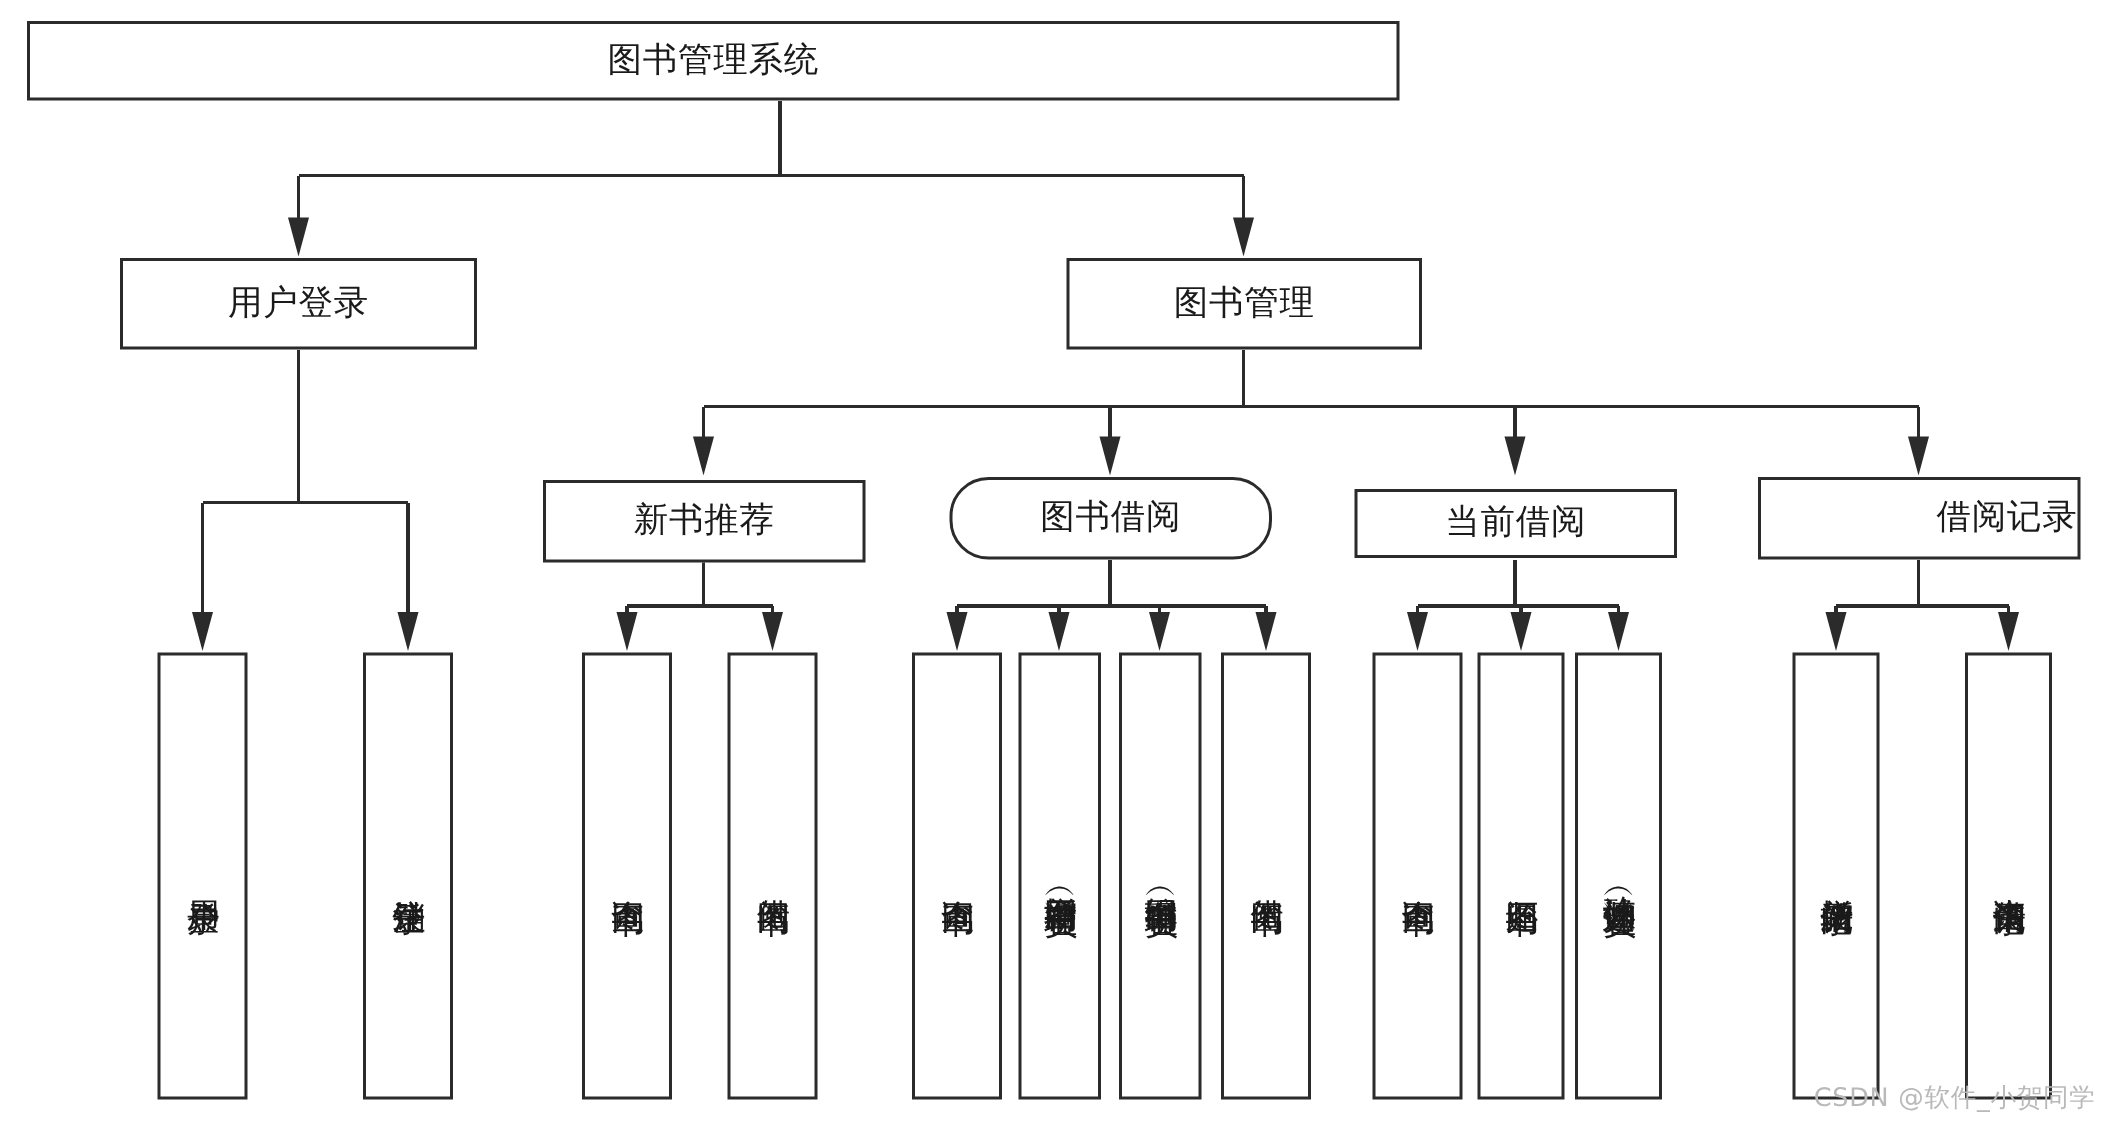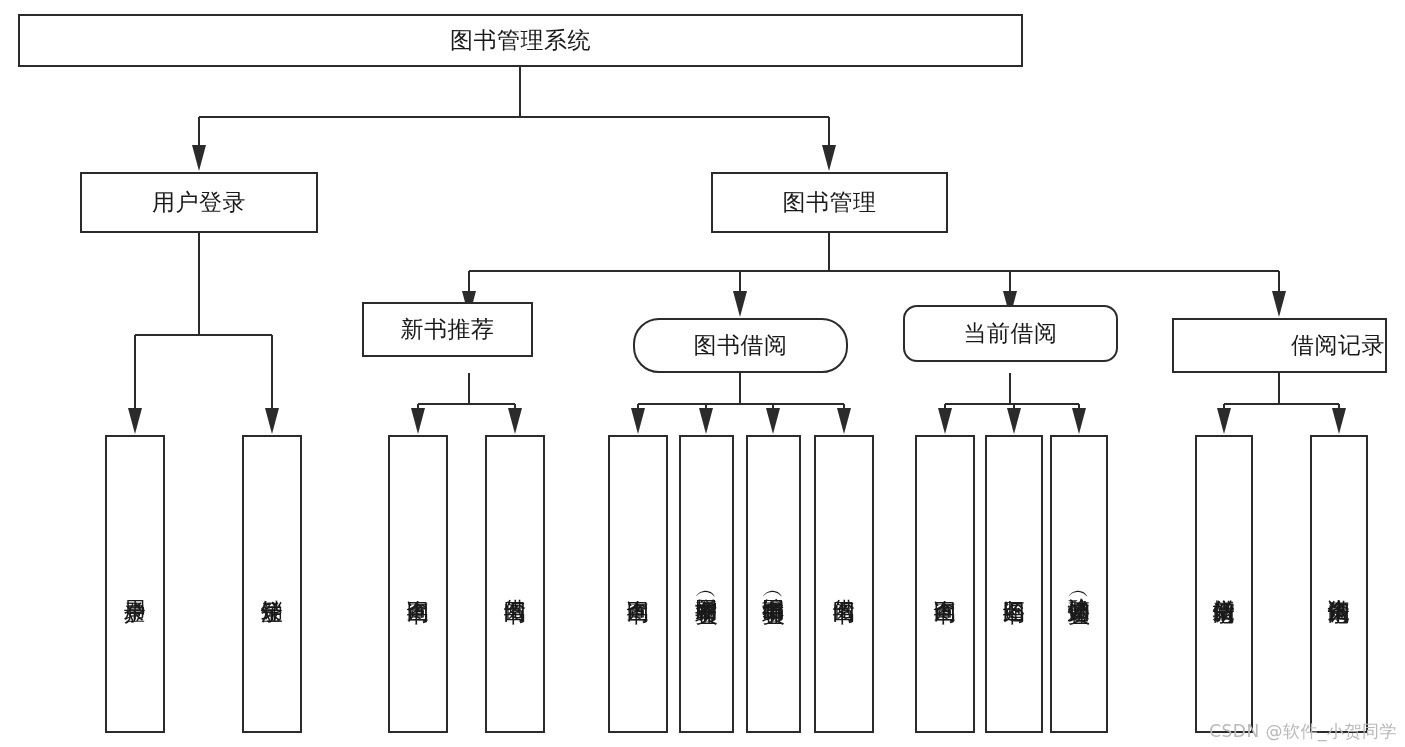--- a/index.html
+++ b/index.html
@@ -124,36 +124,36 @@
       <polygon points="1072,408 1086,408 1079,434" fill="#2b2b2b"></polygon>
       <line x1="1279" y1="373" x2="1279" y2="404" stroke="#2b2b2b" stroke-width="2.6" shape-rendering="crispEdges"></line>
       <line x1="1224" y1="404" x2="1339" y2="404" stroke="#2b2b2b" stroke-width="2.6" shape-rendering="crispEdges"></line>
       <line x1="1224" y1="404" x2="1224" y2="410" stroke="#2b2b2b" stroke-width="2.6" shape-rendering="crispEdges"></line>
       <polygon points="1217,408 1231,408 1224,434" fill="#2b2b2b"></polygon>
       <line x1="1339" y1="404" x2="1339" y2="410" stroke="#2b2b2b" stroke-width="2.6" shape-rendering="crispEdges"></line>
       <polygon points="1332,408 1346,408 1339,434" fill="#2b2b2b"></polygon>
     </svg>
 
   <div id="node-layer">
-      <div class="node-box" style="left: 18px; top: 14px; width: 1005px; height: 53px;">
+      <div class="node-box" style="left: 18px; top: 14px; width: 915px; height: 53px;">
         <span class="node-label-h">图书管理系统</span>
       </div>
       <div class="node-box" style="left: 80px; top: 172px; width: 238px; height: 61px;">
         <span class="node-label-h">用户登录</span>
       </div>
       <div class="node-box" style="left: 711px; top: 172px; width: 237px; height: 61px; justify-content: center;">
         <span class="node-label-h">图书管理</span>
       </div>
-      <div class="node-box" style="left: 362px; top: 302px; width: 171px; height: 55px;">
+      <div class="node-box" style="left: 362px; top: 320px; width: 215px; height: 55px;">
         <span class="node-label-h">新书推荐</span>
       </div>
       <div class="node-box" style="left: 633px; top: 318px; width: 215px; height: 55px; border-radius: 26px;">
         <span class="node-label-h">图书借阅</span>
       </div>
-      <div class="node-box" style="left: 903px; top: 305px; width: 215px; height: 57px; border-radius: 14px;">
+      <div class="node-box" style="left: 903px; top: 326px; width: 215px; height: 46px;">
         <span class="node-label-h">当前借阅</span>
       </div>
       <div class="node-box" style="left: 1172px; top: 318px; width: 215px; height: 55px; justify-content: flex-end;">
         <span class="node-label-h">借阅记录</span>
       </div>
       <div class="node-box leaf" style="left: 105px; top: 435px; width: 60px; height: 298px;">
         <span class="node-label-v" style="font-size: 22px;">用户登录</span>
       </div>
       <div class="node-box leaf" style="left: 242px; top: 435px; width: 60px; height: 298px;">
         <span class="node-label-v" style="font-size: 22px;">注销登录</span>

